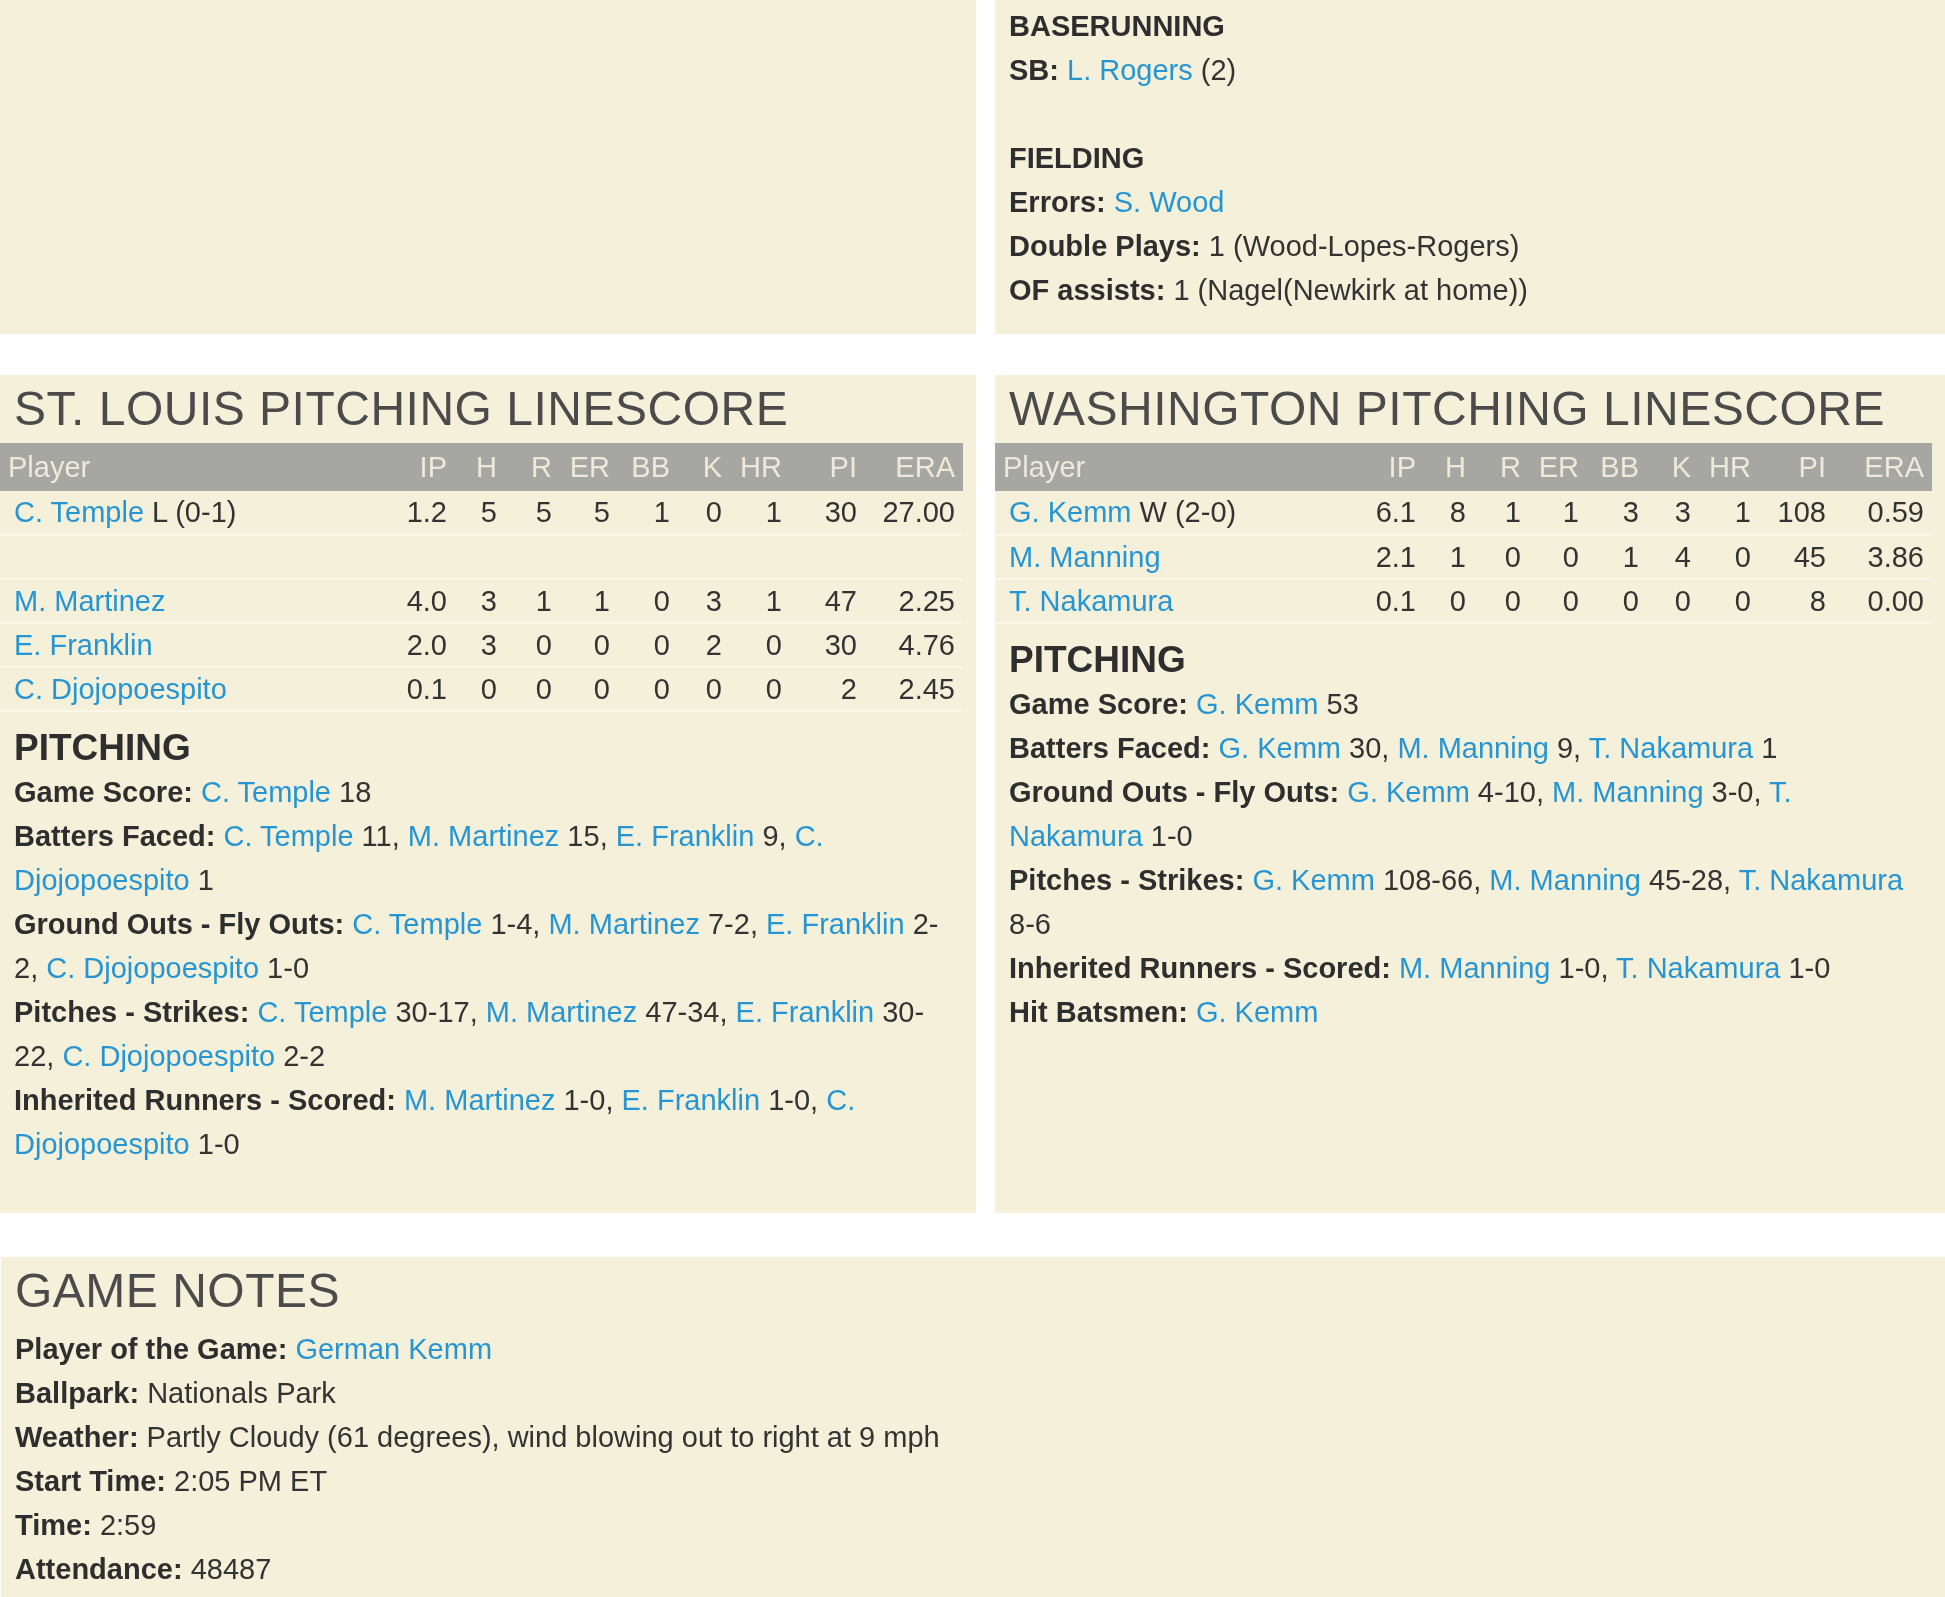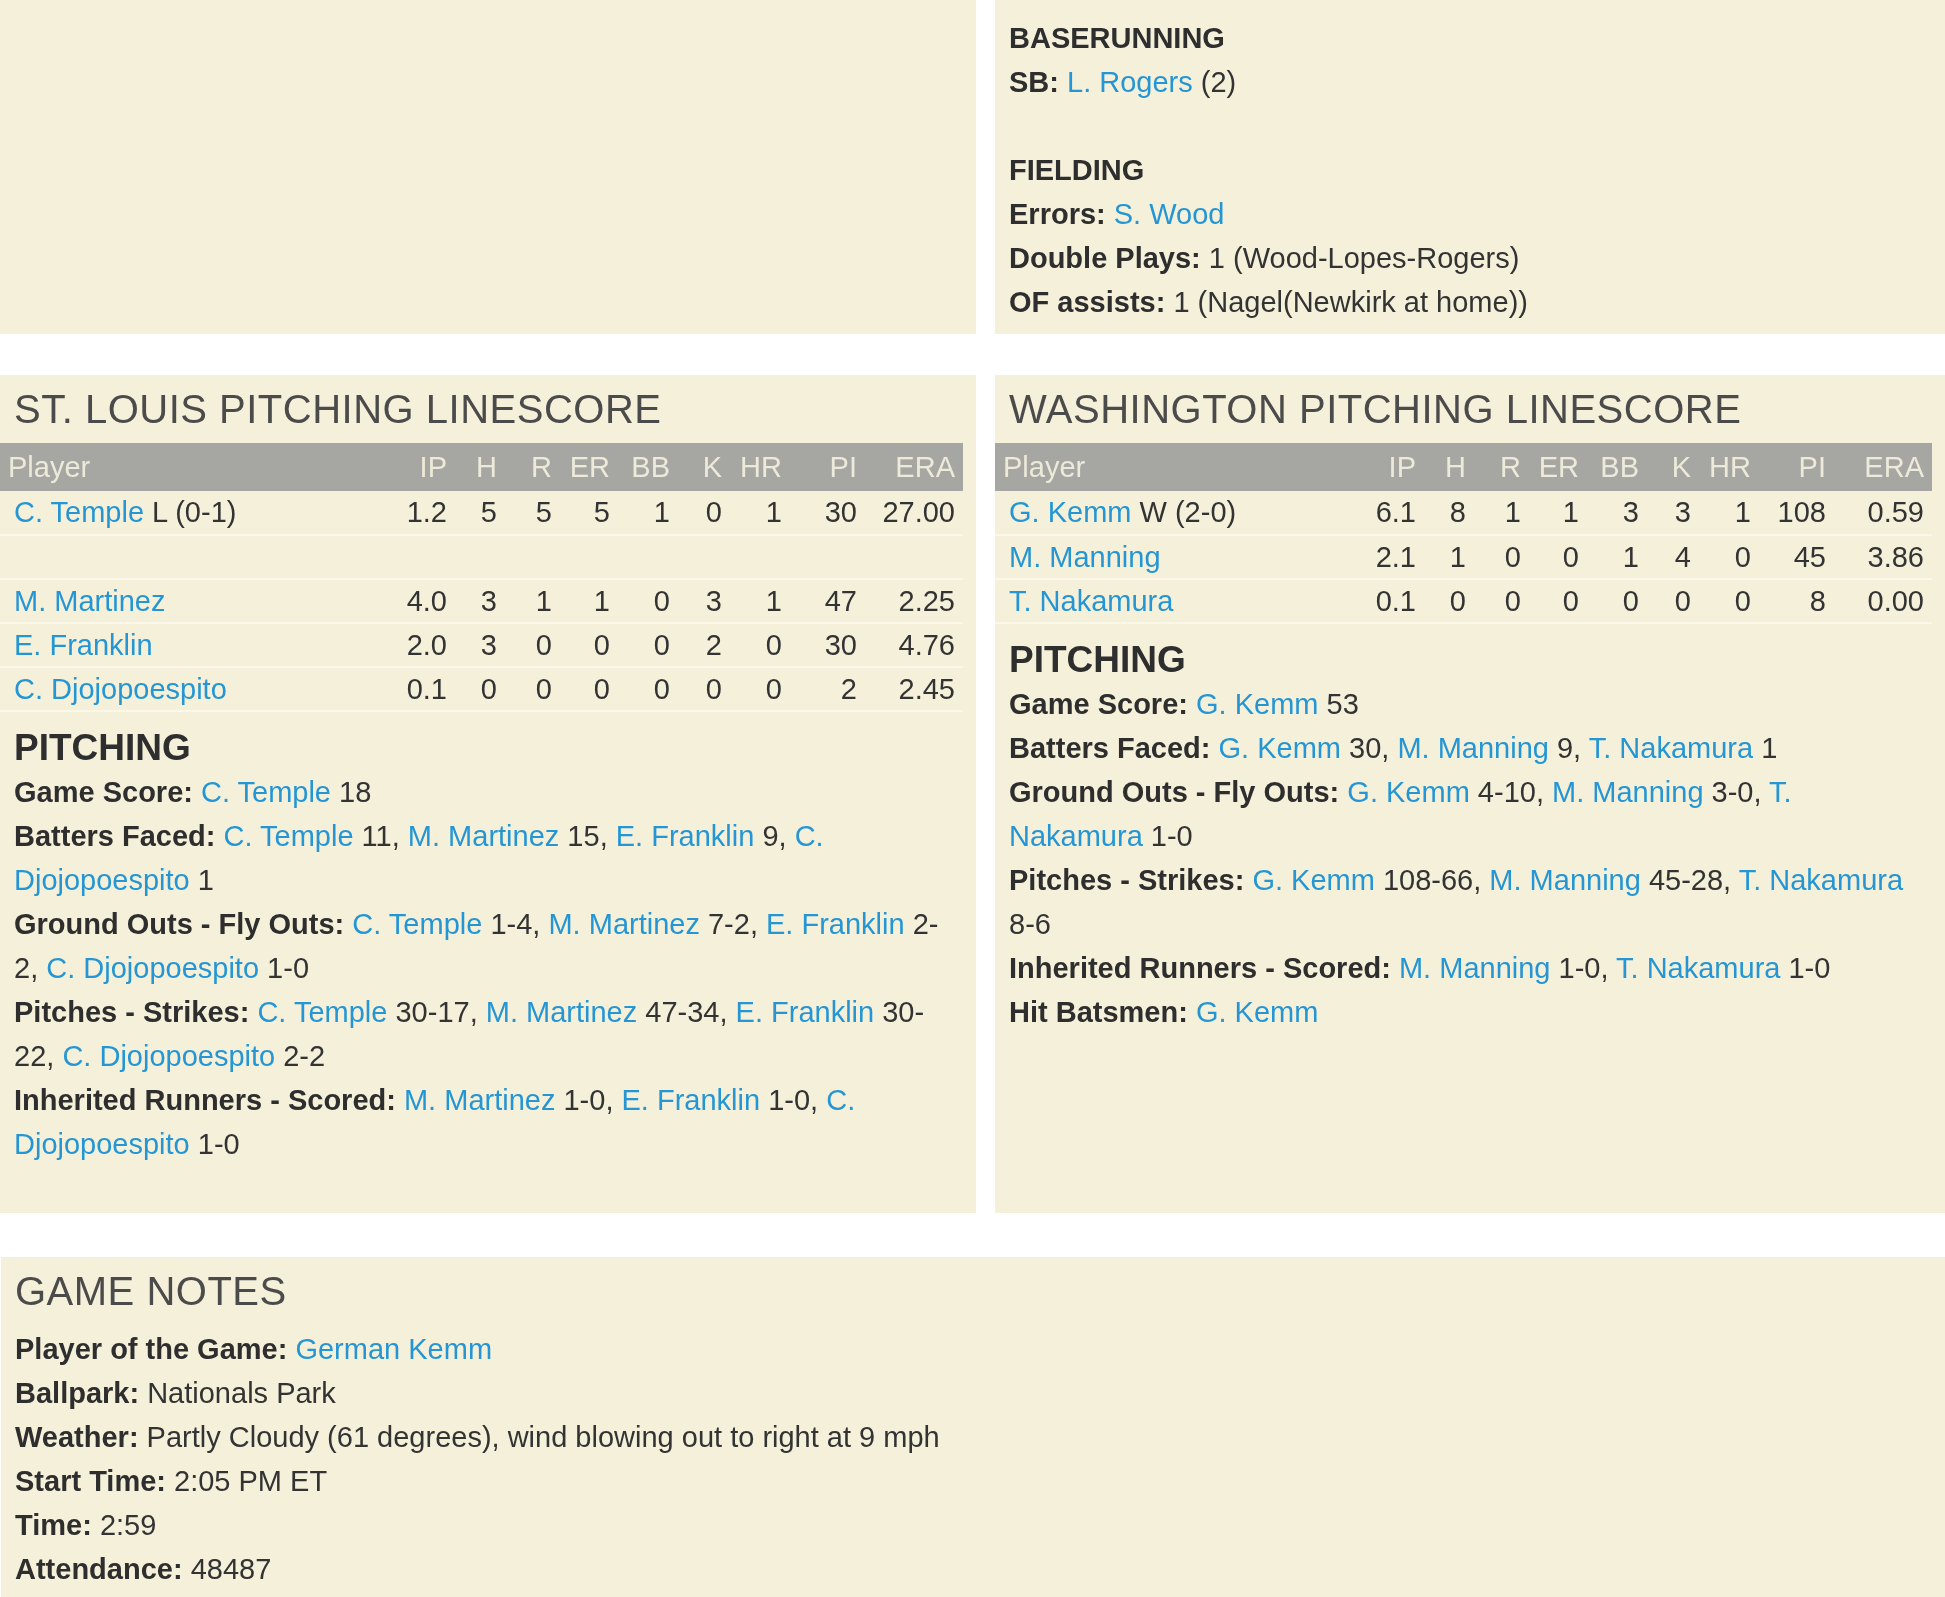--- a/index.html
+++ b/index.html
@@ -13,39 +13,39 @@
     font-family:"Liberation Sans","DejaVu Sans",sans-serif;color:var(--text);
     overflow:hidden;
   }
   .panel{position:absolute;background:var(--panel-bg);}
   #panel-top-left{left:0;top:0;width:976px;height:334px;}
   #panel-top-right{left:995px;top:0;width:950px;height:334px;}
   #panel-mid-left{left:0;top:375px;width:976px;height:838px;}
   #panel-mid-right{left:995px;top:375px;width:950px;height:838px;}
   #panel-notes{left:1px;top:1257px;width:1945px;height:340px;}
   .ptitle{
-    font-size:40px;line-height:48px;font-weight:400;color:var(--title);
+    font-size:48px;line-height:48px;font-weight:400;color:var(--title);
     padding:10px 14px 0 14px;letter-spacing:0.5px;white-space:nowrap;
   }
   table{border-collapse:collapse;table-layout:fixed;width:963px;margin-top:10px;font-size:29px;}
   #panel-mid-right table{width:937px;}
   col.c-player{}
   col.c-ip{width:125px;} col.c-h{width:50px;} col.c-r{width:55px;} col.c-er{width:58px;}
   col.c-bb{width:60px;} col.c-k{width:52px;} col.c-hr{width:60px;} col.c-pi{width:75px;} col.c-era{width:98px;}
   thead tr{background:var(--header-bg);height:48px;}
   th{font-weight:400;color:var(--header-text);text-align:right;padding:0 8px;white-space:nowrap;}
   th.cPlayer{text-align:left;}
   tbody tr{height:44px;border-bottom:2px solid var(--divider);}
   td{text-align:right;padding:0 8px;white-space:nowrap;}
   td.cPlayer{text-align:left;padding-left:14px;}
   .lk{color:var(--link);cursor:pointer;}
   .bd{font-weight:700;color:var(--label);}
   .sheading{font-size:37px;line-height:44px;font-weight:700;color:var(--label);margin:14px 14px 0 14px;}
   .lines{padding:0 14px;font-size:29px;line-height:44px;color:var(--text);}
-  #panel-top-right .lines{padding-top:16px;}
+  #panel-top-right .lines{padding-top:4px;}
   #panel-notes .lines{margin-top:12px;}
 </style>
 </head>
 <body>
 
 <div class="panel" id="panel-top-left"></div>
 
 <div class="panel" id="panel-top-right">
   <div class="lines">
       <div><span class="bd">BASERUNNING</span></div>

